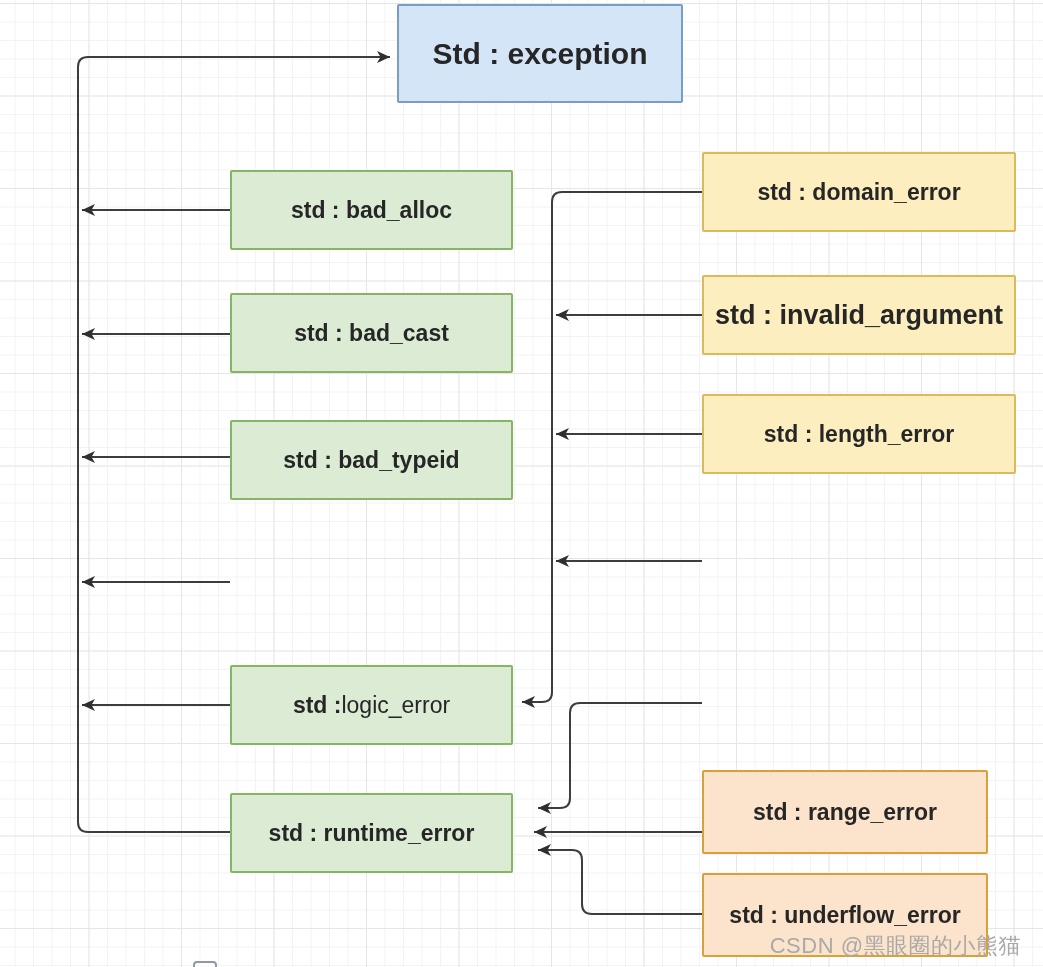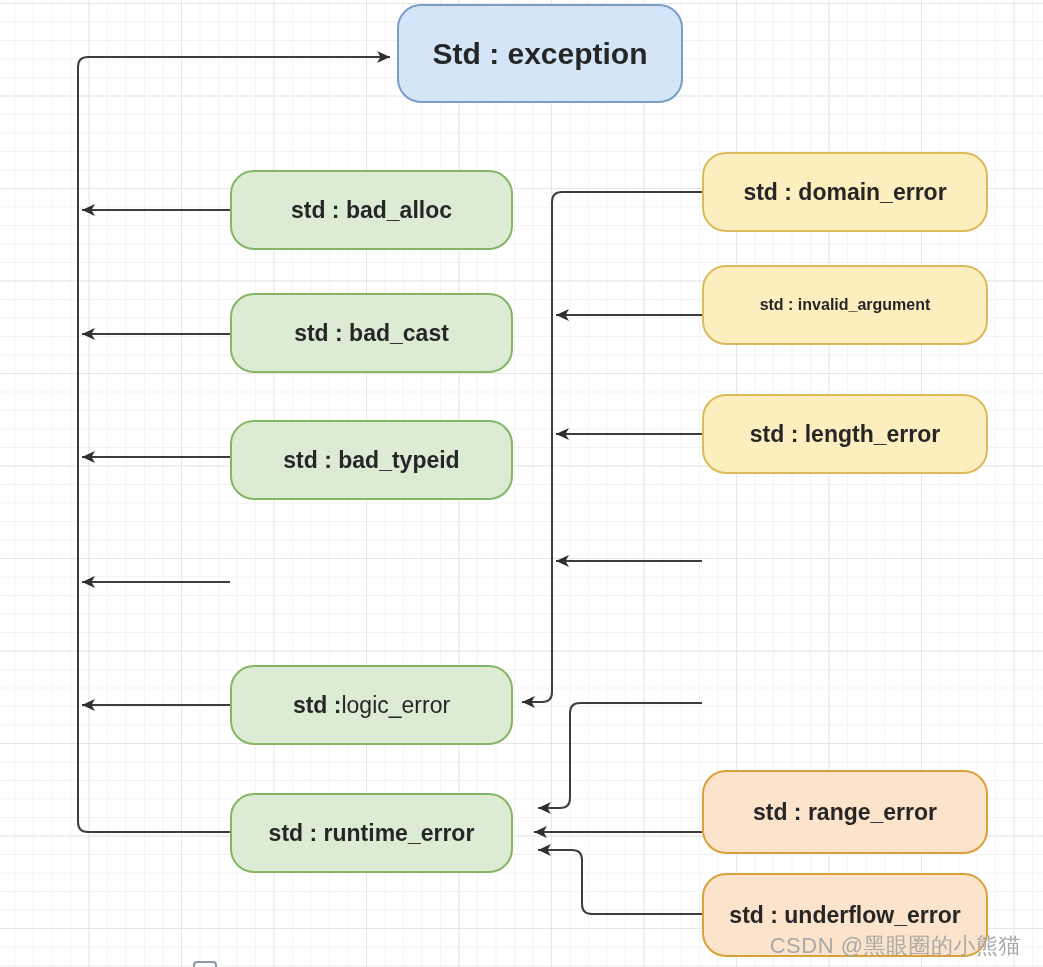--- a/index.html
+++ b/index.html
@@ -24,55 +24,55 @@
     position:absolute;left:0;top:0;width:1043px;height:967px;
     z-index:2;pointer-events:none;
   }
   svg.connectors path.edge{
     fill:none;stroke:#3d3d3d;stroke-width:2;
   }
   .node{
     position:absolute;
     box-sizing:border-box;
     display:flex;align-items:center;justify-content:center;
-    border-radius:24px;
+    border-radius:2px;
     font-weight:bold;
     color:#262626;
     white-space:nowrap;
     z-index:3;
     text-align:center;
   }
   .node.root{
     left:397px;top:4px;width:286px;height:99px;
     background:#d4e5f8;border:2px solid #7b9cc9;
     font-size:30px;
   }
   .node.green{
     left:230px;width:283px;height:80px;
     background:#dcecd4;border:2px solid #86b566;
     font-size:23px;
   }
   .node.yellow{
-    left:702px;width:286px;height:80px;
+    left:702px;width:314px;height:80px;
     background:#fdeec0;border:2px solid #dcb95a;
     font-size:23px;
   }
   .node.orange{
     left:702px;width:286px;height:84px;
     background:#fce3cb;border:2px solid #d9a138;
     font-size:23px;
   }
   #n-bad-alloc{top:170px;}
   #n-bad-cast{top:293px;}
   #n-bad-typeid{top:420px;}
   #n-bad-exception{top:542px;}
   #n-logic-error{top:665px;}
   #n-runtime-error{top:793px;}
   #n-domain-error{top:152px;}
-  #n-invalid-argument{top:265px;font-size:16px;}
+  #n-invalid-argument{top:275px;font-size:27px;}
   #n-length-error{top:394px;}
   #n-out-of-range{top:521px;}
   #n-overflow-error{top:663px;}
   #n-range-error{top:770px;text-align:center;}
   #n-underflow-error{top:873px;}
   #n-logic-error .label-regular{
     font-weight:400;
     font-family:"Liberation Sans","DejaVu Sans",sans-serif;
   }
   .watermark{

